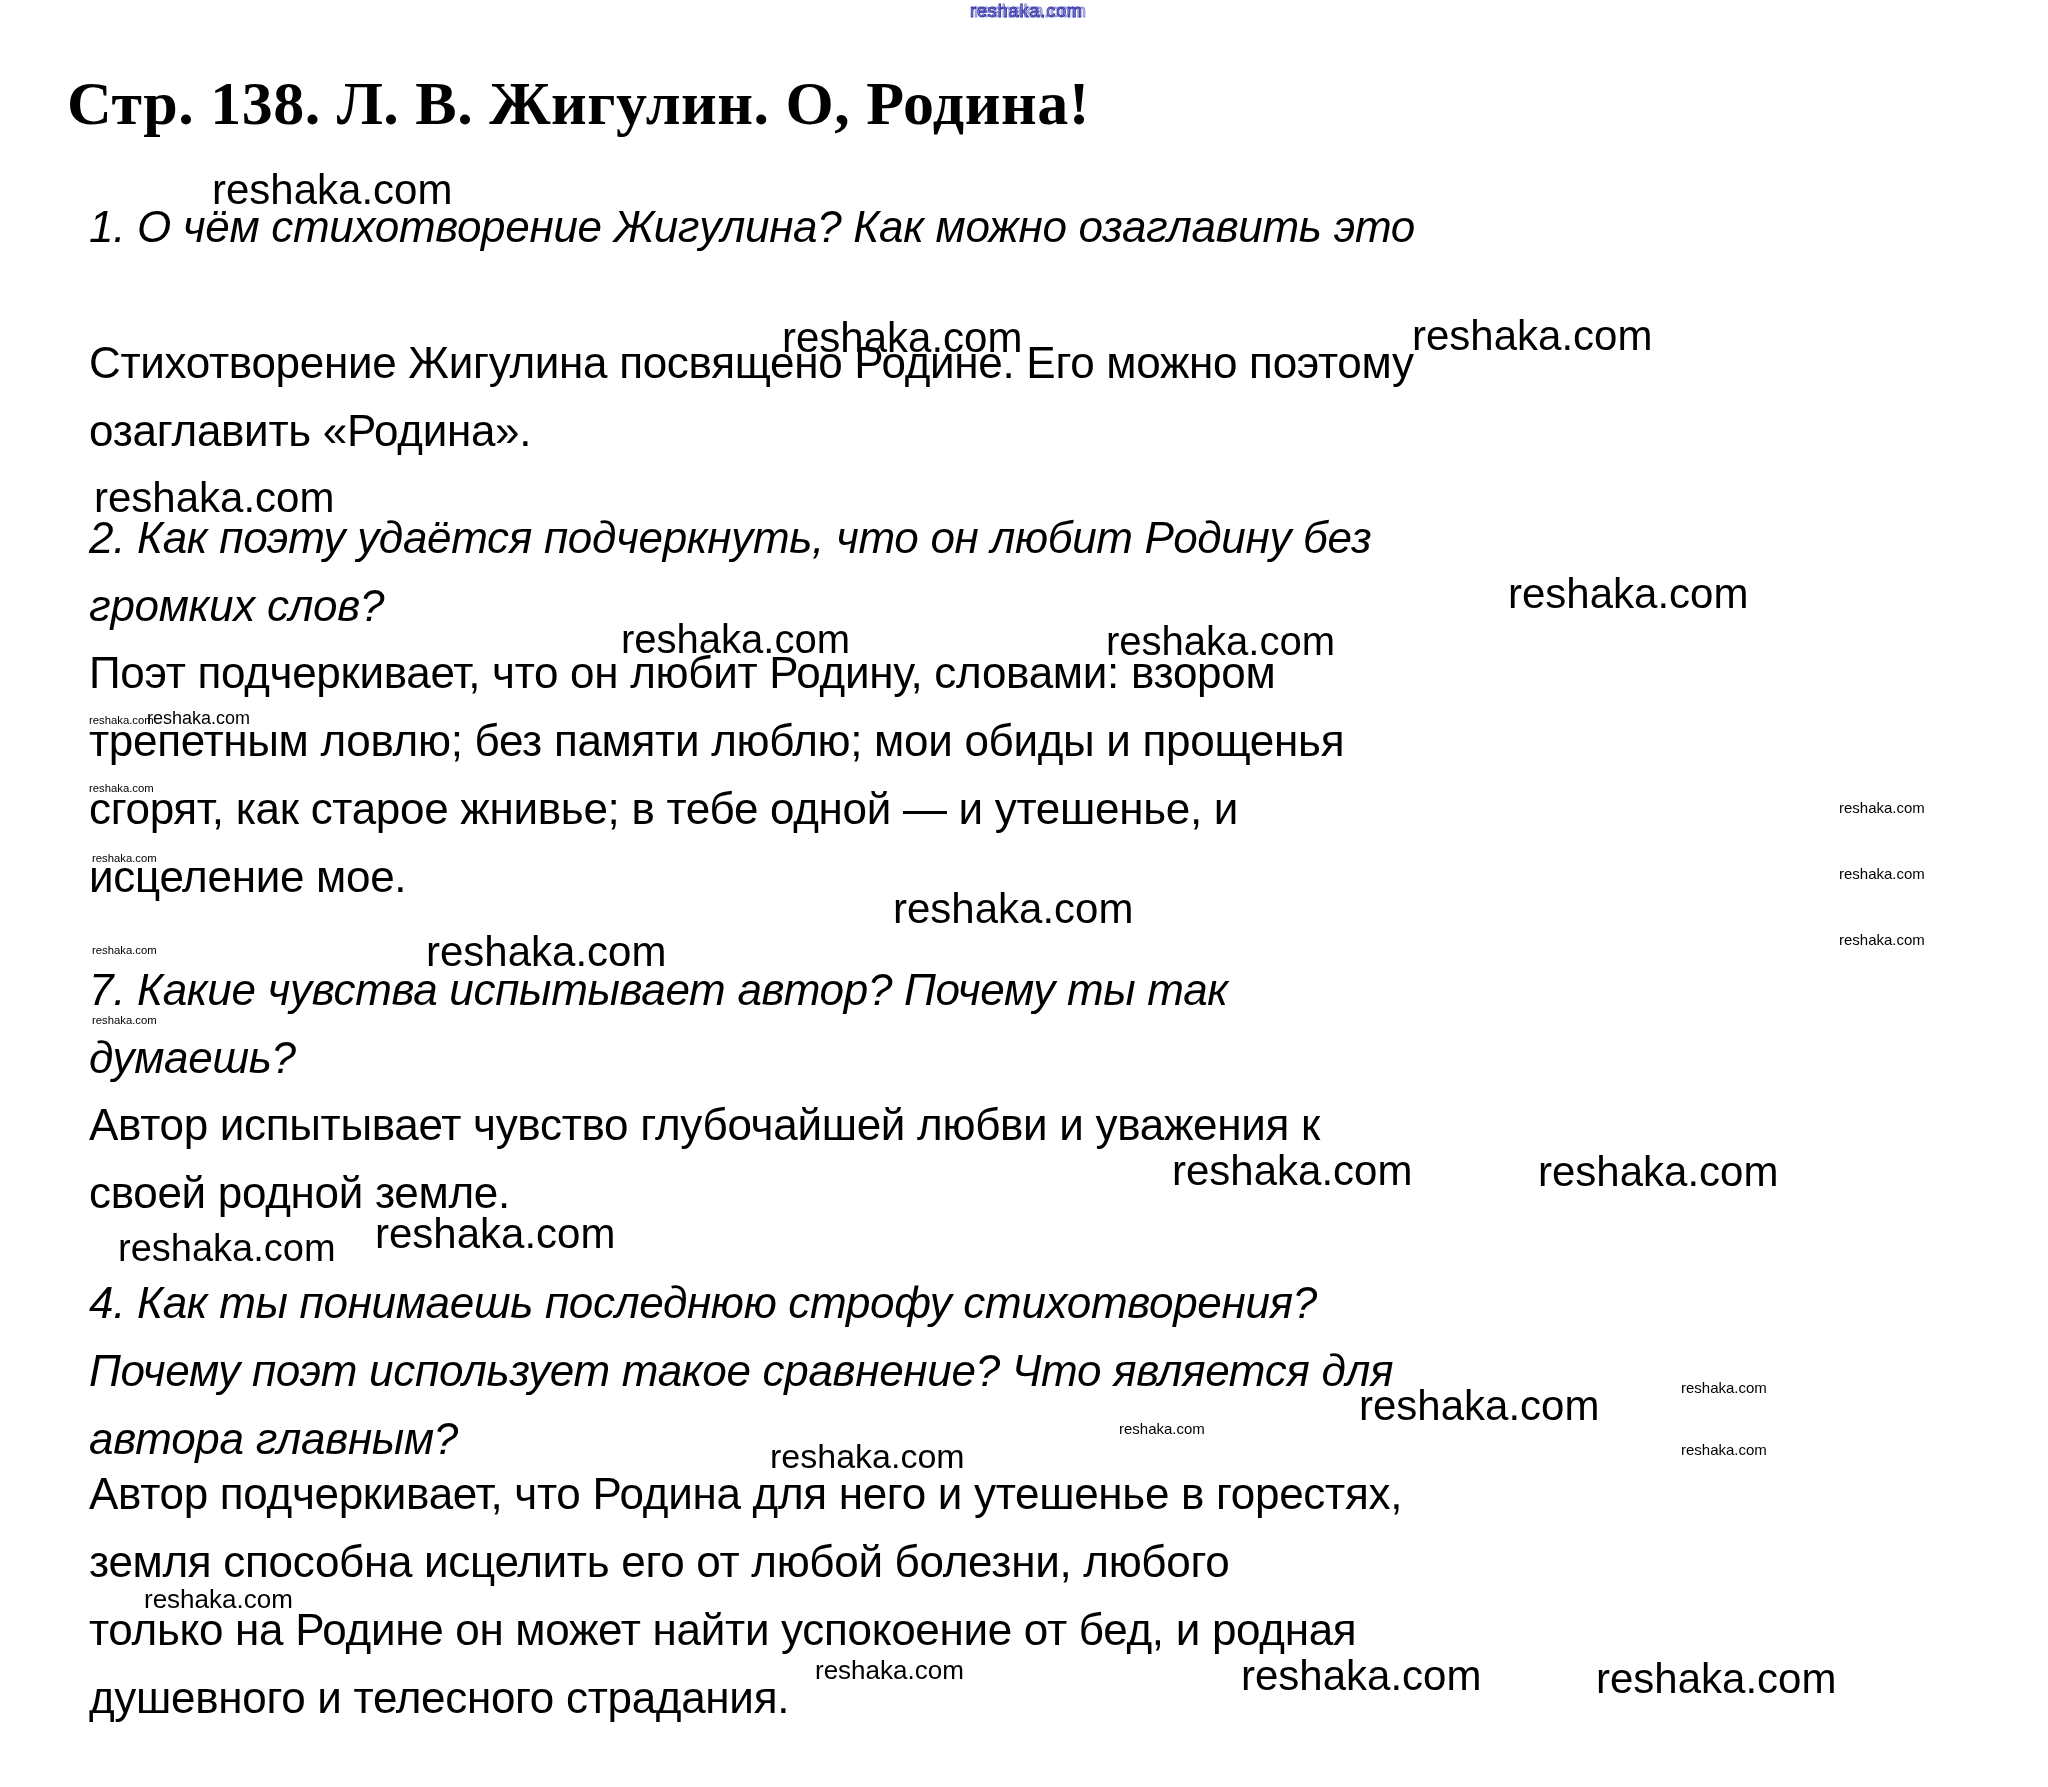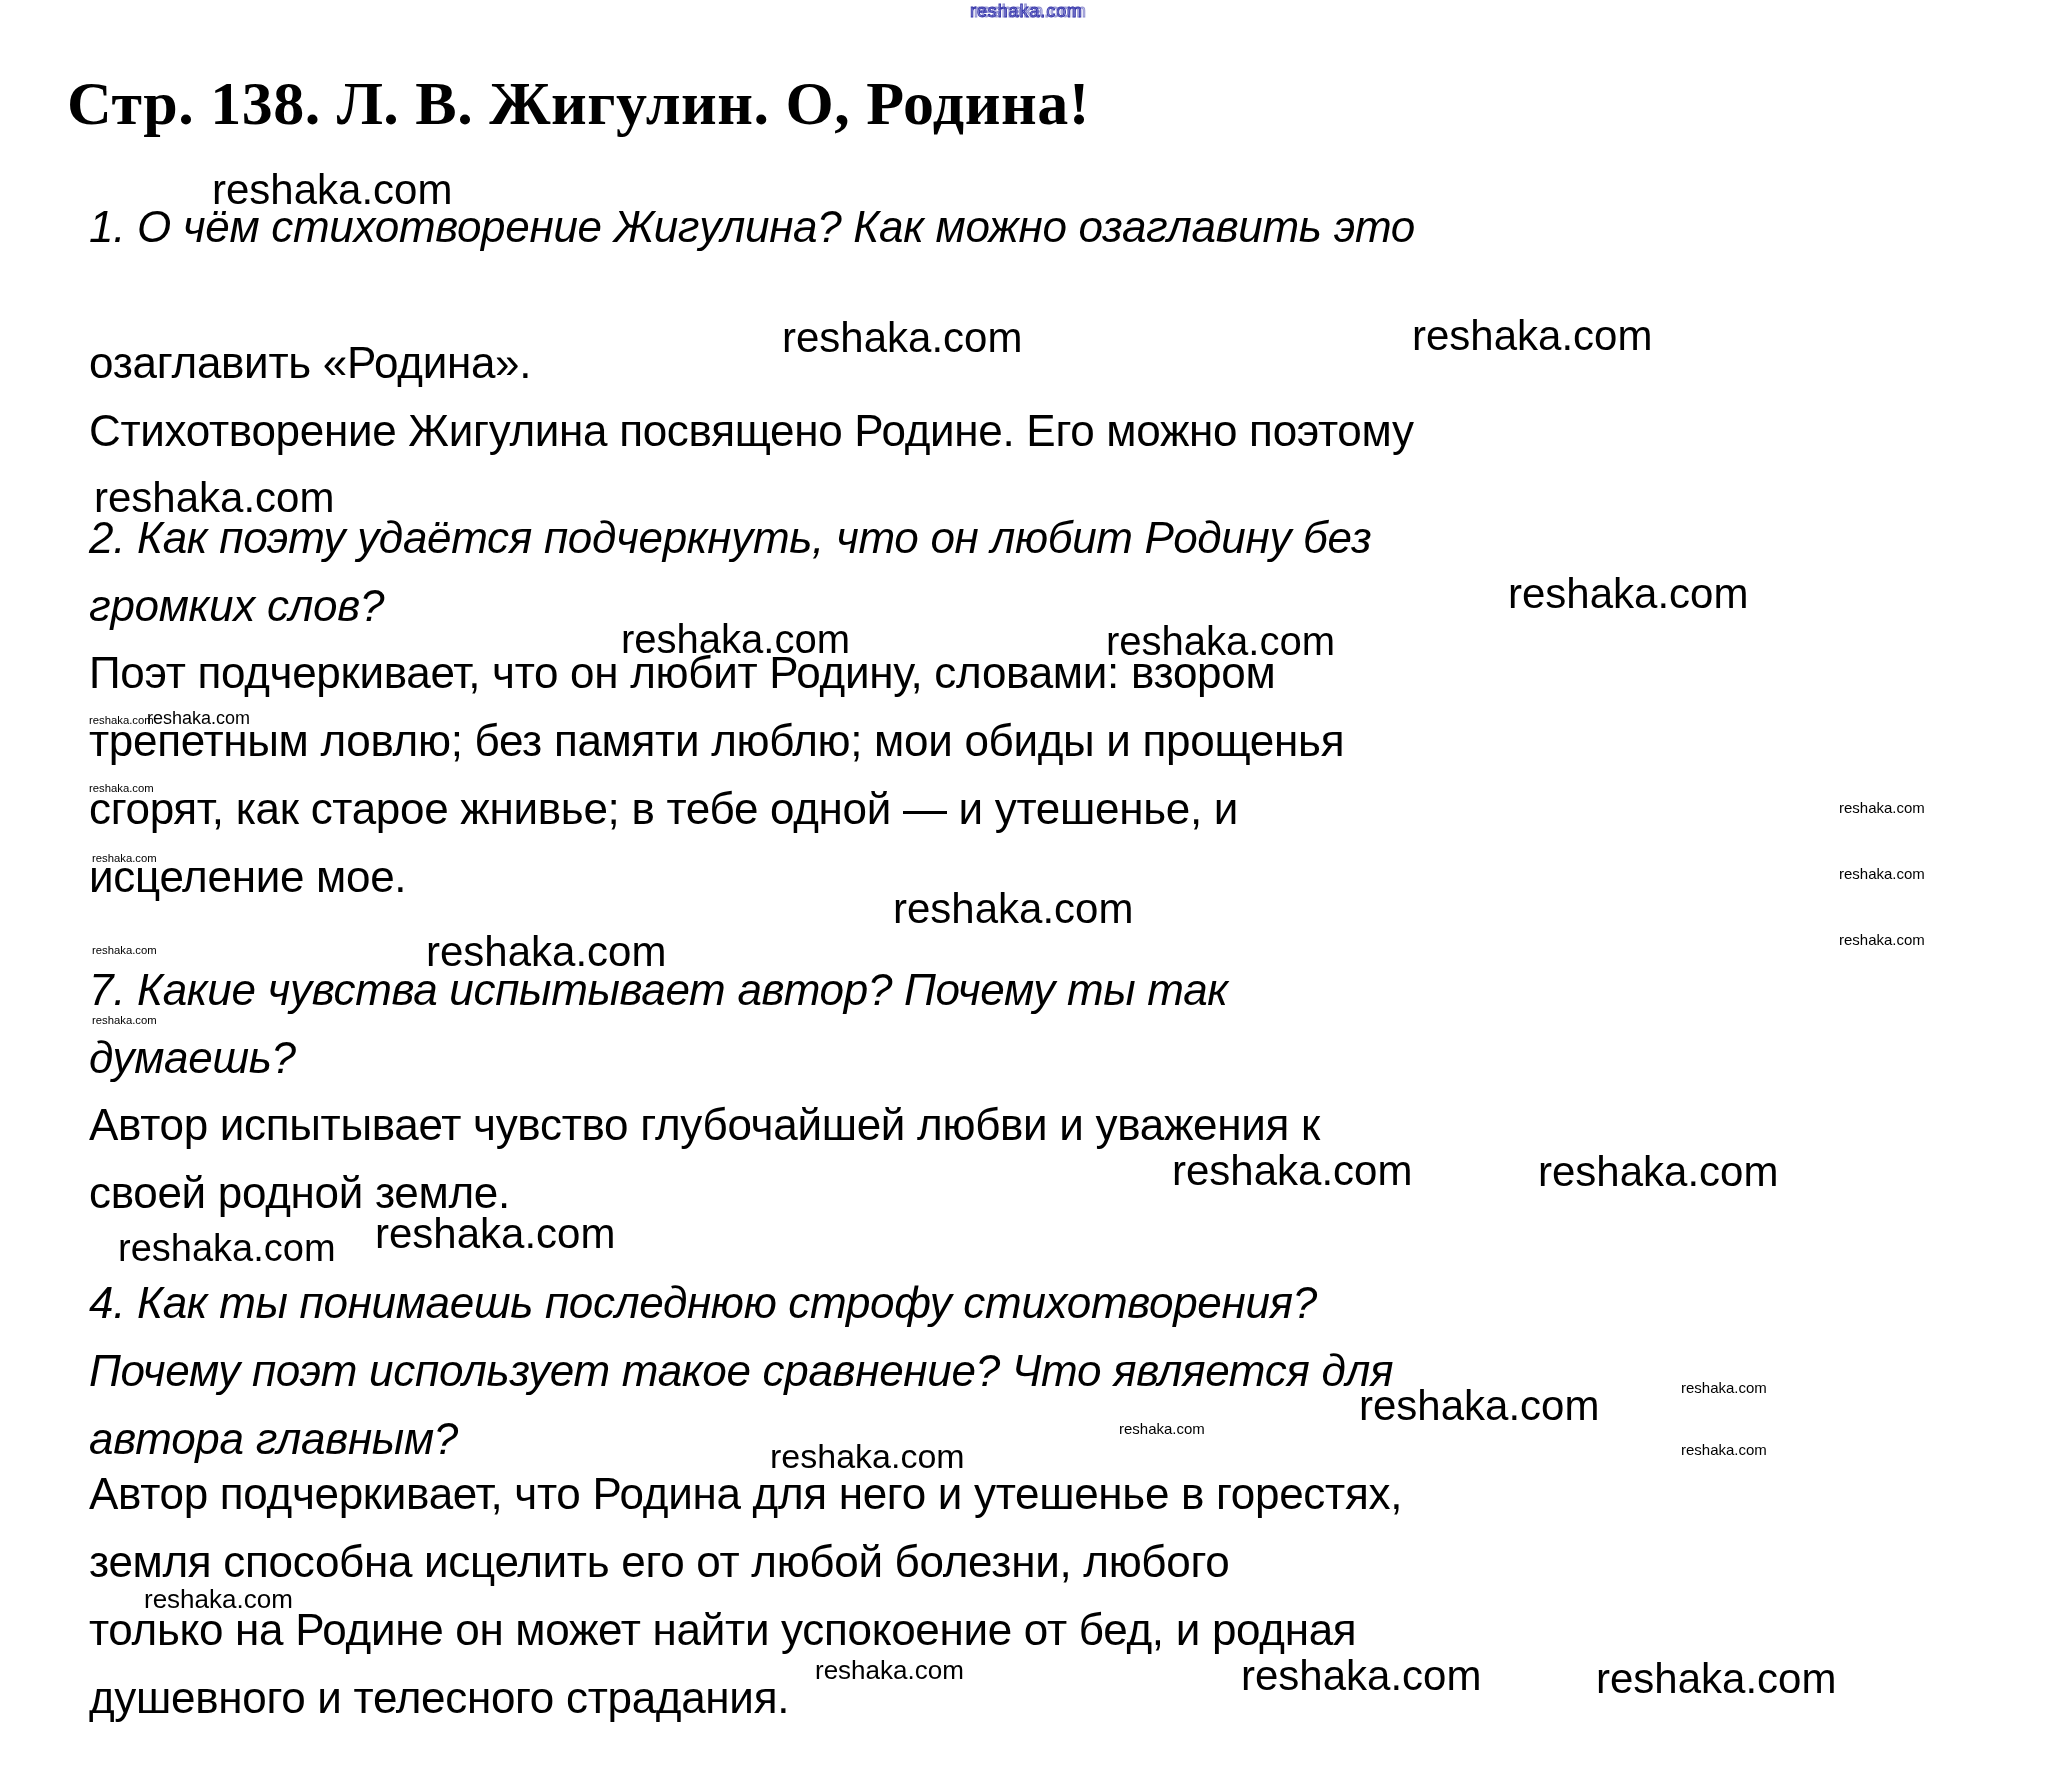--- a/index.html
+++ b/index.html
@@ -48,22 +48,22 @@
 </head>
 <body>
 
 <h1 class="title">Стр. 138. Л. В. Жигулин. О, Родина!</h1>
 
 <div id="sections">
     <div class="para question" style="top: 193px;">
       <div class="line">1. О чём стихотворение Жигулина? Как можно озаглавить это</div>
     </div>
     <div class="para answer" style="top: 329px;">
+      <div class="line">Стихотворение Жигулина посвящено Родине. Его можно поэтому</div>
       <div class="line">озаглавить «Родина».</div>
-      <div class="line">Стихотворение Жигулина посвящено Родине. Его можно поэтому</div>
     </div>
     <div class="para question" style="top: 504px;">
       <div class="line">2. Как поэту удаётся подчеркнуть, что он любит Родину без</div>
       <div class="line">громких слов?</div>
     </div>
     <div class="para answer" style="top: 639px;">
       <div class="line">Поэт подчеркивает, что он любит Родину, словами: взором</div>
       <div class="line">трепетным ловлю; без памяти люблю; мои обиды и прощенья</div>
       <div class="line">сгорят, как старое жнивье; в тебе одной — и утешенье, и</div>
       <div class="line">исцеление мое.</div>

